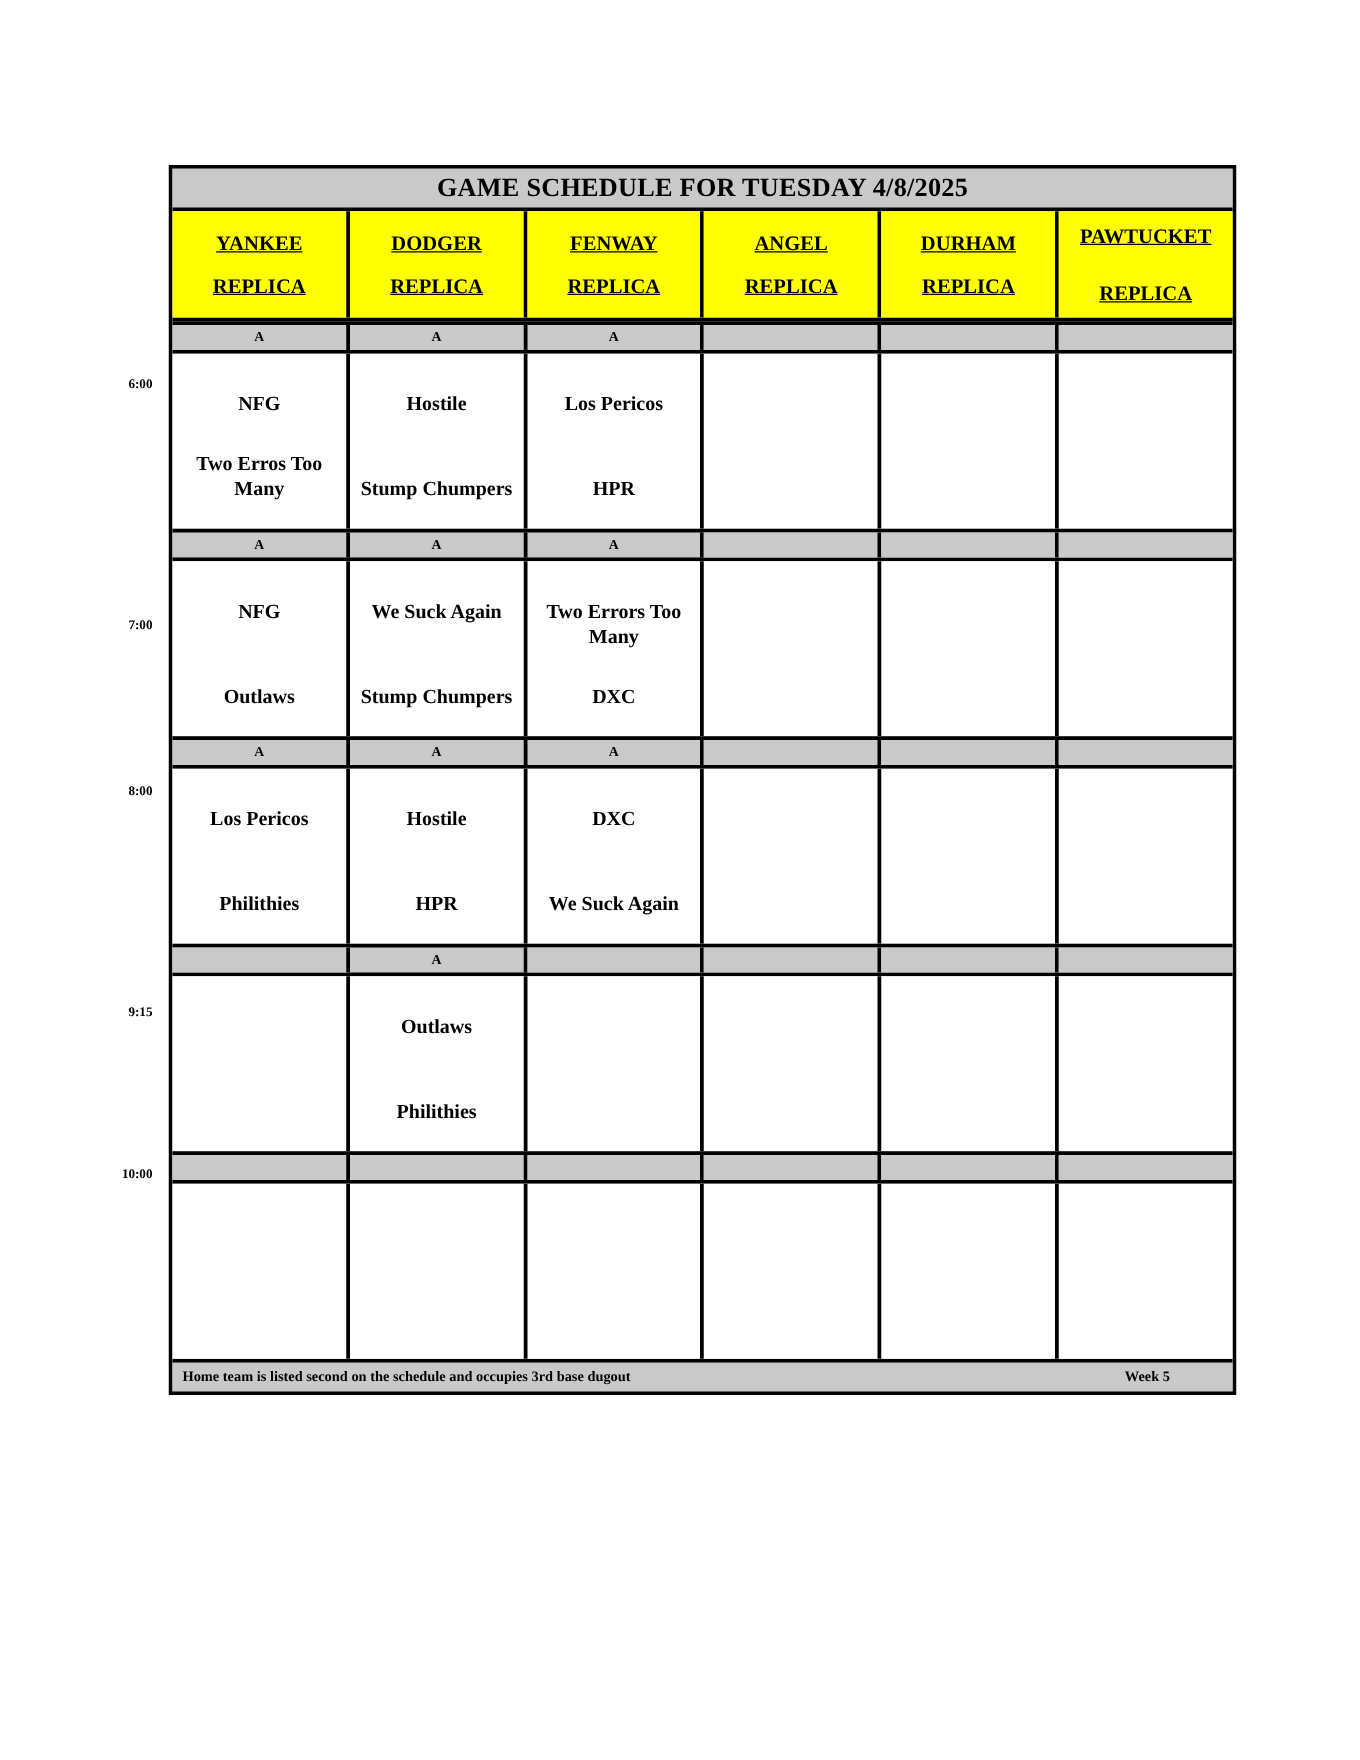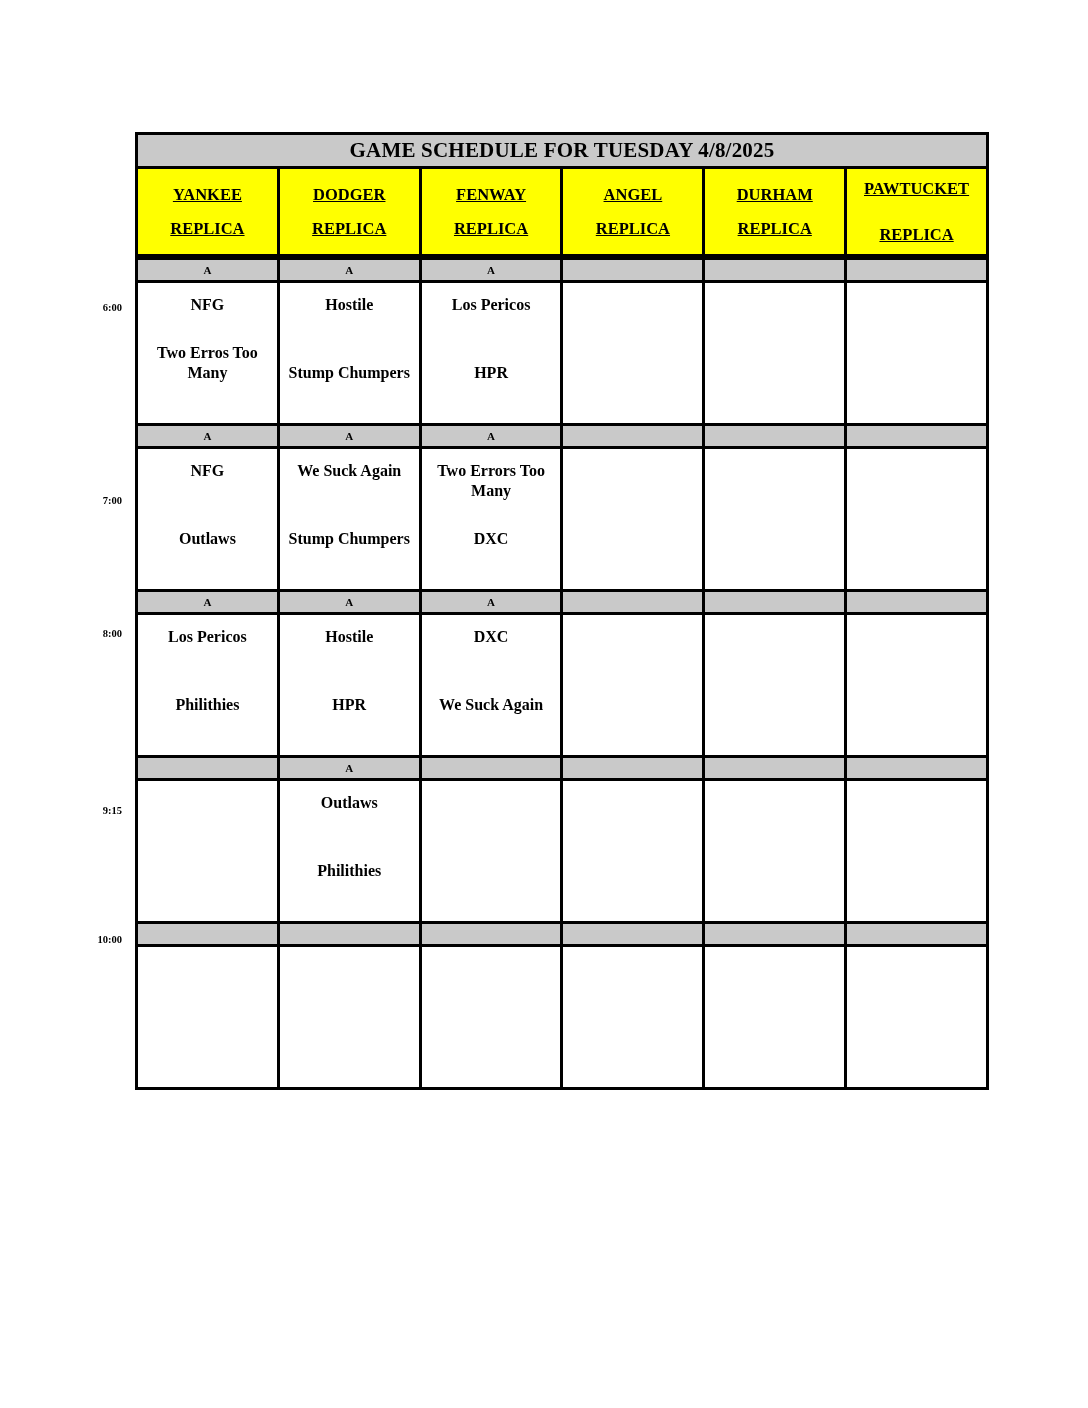--- a/index.html
+++ b/index.html
@@ -92,21 +92,21 @@
     background: #ffffff;
   }
   .game-cell {
     flex: 1 1 0;
     border-right: 3px solid #000000;
     box-sizing: border-box;
     display: flex;
     flex-direction: column;
     justify-content: flex-start;
     align-items: center;
-    padding-top: 12px;
+    padding-top: 31px;
     font-weight: bold;
     font-size: 16px;
     line-height: 20px;
     text-align: center;
   }
   .game-cell:last-child { border-right: none; }
   .team-away { min-height: 20px; }
   .team-home { margin-top: 48px; min-height: 20px; }
   .game-cell.two-line .team-home { margin-top: 28px; }
 
@@ -349,20 +349,24 @@
           <span class="team-away"></span>
           <span class="team-home"></span>
         </div>
         <div class="game-cell">
           <span class="team-away"></span>
           <span class="team-home"></span>
         </div>
       </div>
     </div>
 
+    <div class="footer-row">
+      <div class="footer-note">Home team is listed second on the schedule and occupies 3rd base dugout</div>
+      <div class="footer-week">Week 5</div>
+    </div>
 
   </div>
 
   <div class="time-label" style="left: 62px; top: 262px;">6:00</div>
   <div class="time-label" style="left: 62px; top: 455px;">7:00</div>
   <div class="time-label" style="left: 62px; top: 588px;">8:00</div>
   <div class="time-label" style="left: 62px; top: 765px;">9:15</div>
   <div class="time-label" style="left: 62px; top: 894px;">10:00</div>
 </div>
 

